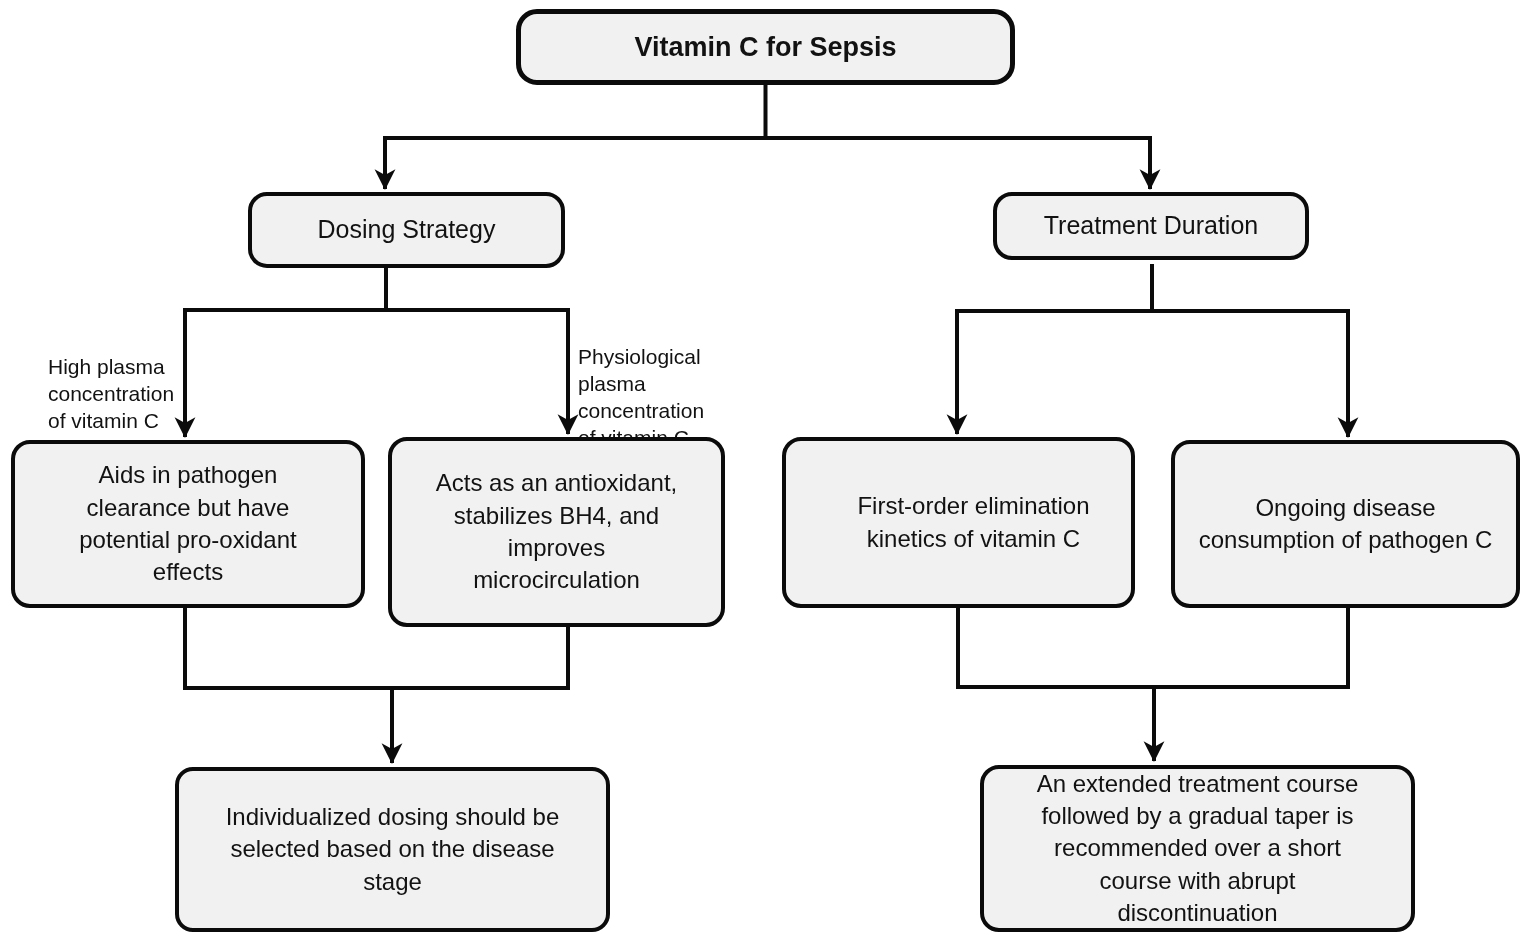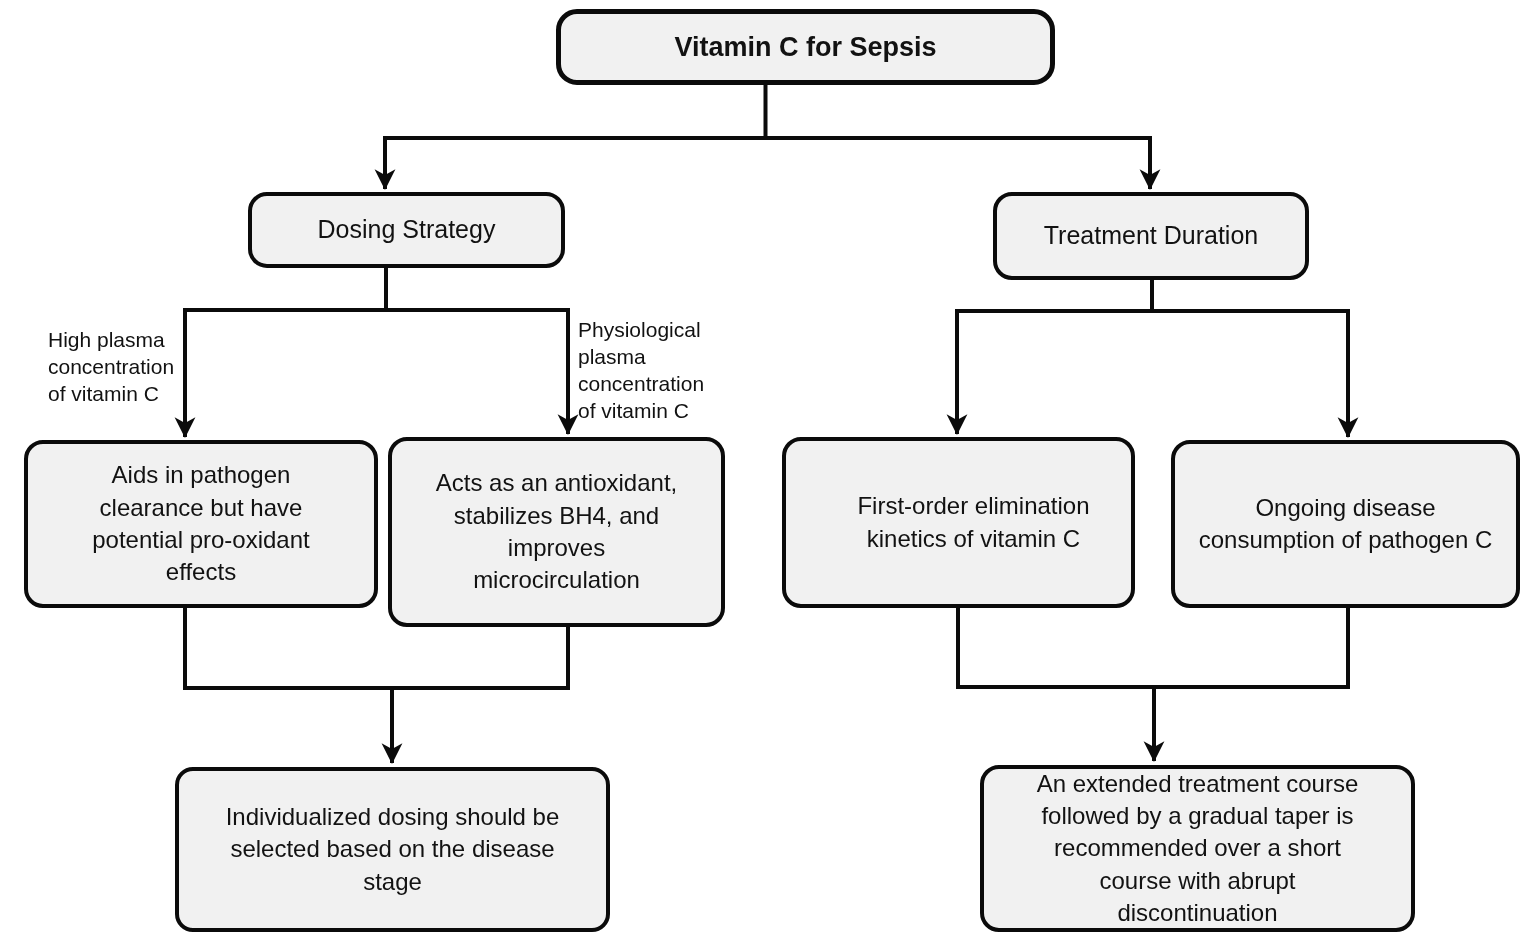--- a/index.html
+++ b/index.html
@@ -28,28 +28,29 @@
     border:4px solid var(--box-border);
     border-radius:19px;
     display:flex;align-items:center;justify-content:center;
     text-align:center;
   }
   .node-text{
     white-space:pre-line;
     font-size:24px;line-height:1.35;
     padding:0 6px;
   }
-  .node-root{border-width:5px;border-radius:21px;margin-left:40px;}
+  .node-root{border-width:5px;border-radius:21px;}
   .node-root .node-text{font-size:27px;font-weight:bold;}
   .node-level2 .node-text{font-size:25px;}
   .edge-label{
     position:absolute;
     white-space:pre-line;
     font-size:21px;line-height:1.29;
     text-align:left;
+    margin-top:27px;
   }
 </style>
 </head>
 <body>
 
 <div class="canvas">
 
   <svg class="connector-layer" width="1535" height="941" viewBox="0 0 1535 941" xmlns="http://www.w3.org/2000/svg">
     <defs>
       <marker id="arrow" viewBox="0 0 12 12" refX="10.5" refY="6" markerWidth="25" markerHeight="25" markerUnits="userSpaceOnUse" orient="auto">
@@ -77,34 +78,34 @@
   </svg>
 
   <div class="node node-root" style="left:516px;top:9px;width:499px;height:76px;">
     <div class="node-text">Vitamin C for Sepsis</div>
   </div>
 
   <div class="node node-level2" style="left:228px;top:192px;width:317px;height:76px;margin-left:20px;">
     <div class="node-text">Dosing Strategy</div>
   </div>
 
-  <div class="node node-level2" style="left:993px;top:192px;width:316px;height:88px;">
+  <div class="node node-level2" style="left:993px;top:192px;width:316px;height:68px;">
     <div class="node-text">Treatment Duration</div>
   </div>
 
   <div class="edge-label" style="left:48px;top:326px;">High plasma
 concentration
 of vitamin C</div>
 
   <div class="edge-label" style="left:578px;top:316px;">Physiological
 plasma
 concentration
 of vitamin C</div>
 
-  <div class="node" style="left:24px;top:440px;width:354px;height:168px;">
+  <div class="node" style="left:11px;top:440px;width:354px;height:168px;">
     <div class="node-text">Aids in pathogen
 clearance but have
 potential pro-oxidant
 effects</div>
   </div>
 
   <div class="node" style="left:388px;top:437px;width:337px;height:190px;">
     <div class="node-text">Acts as an antioxidant,
 stabilizes BH4, and
 improves

